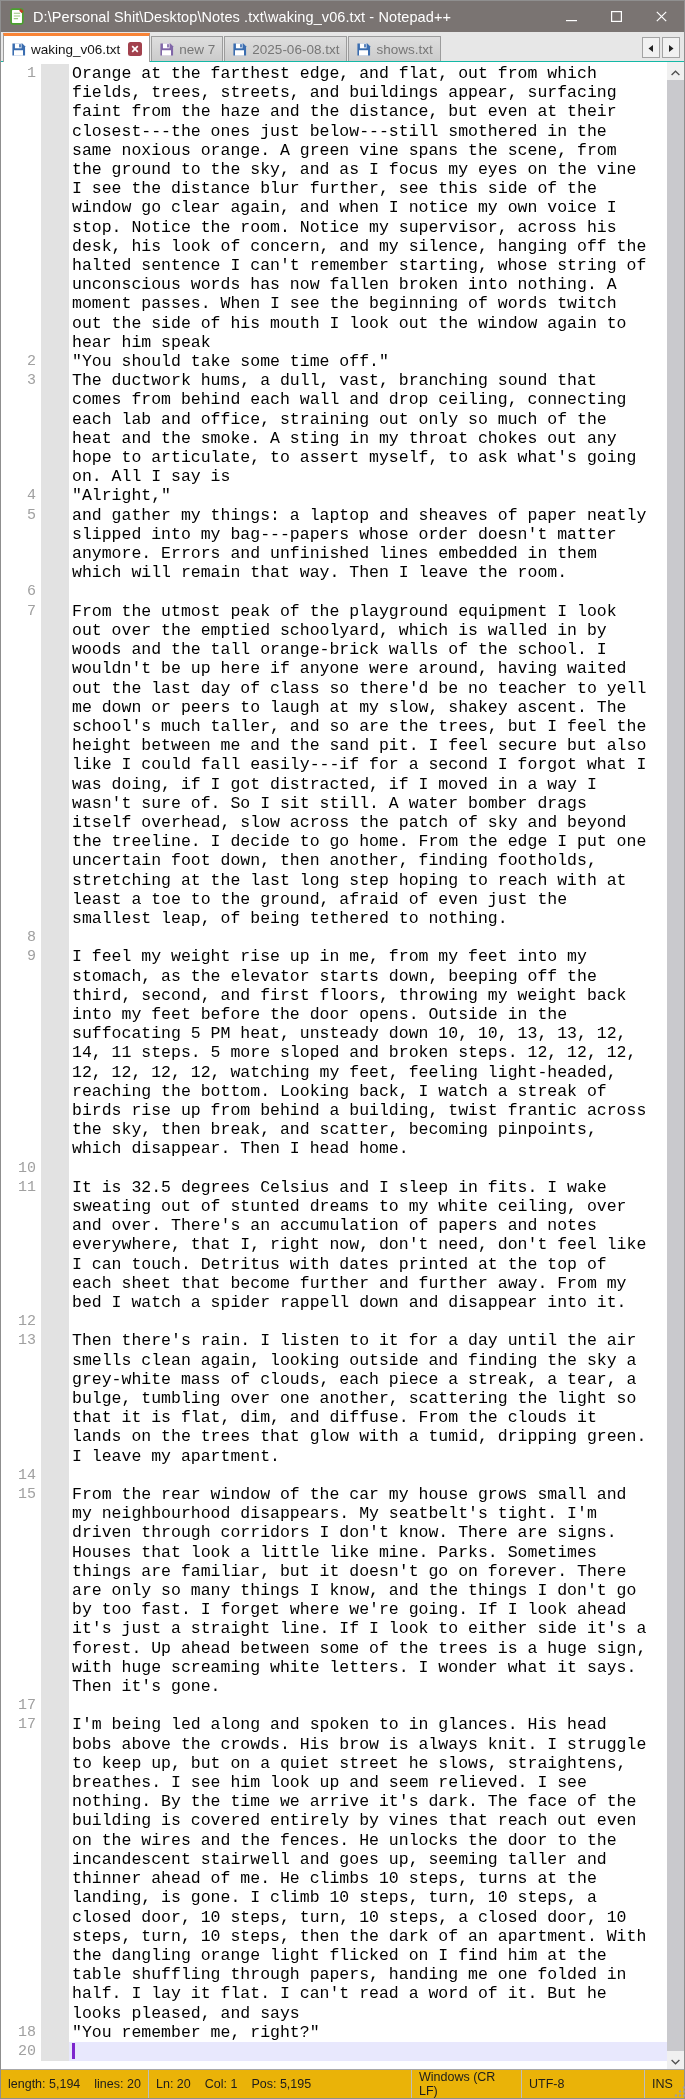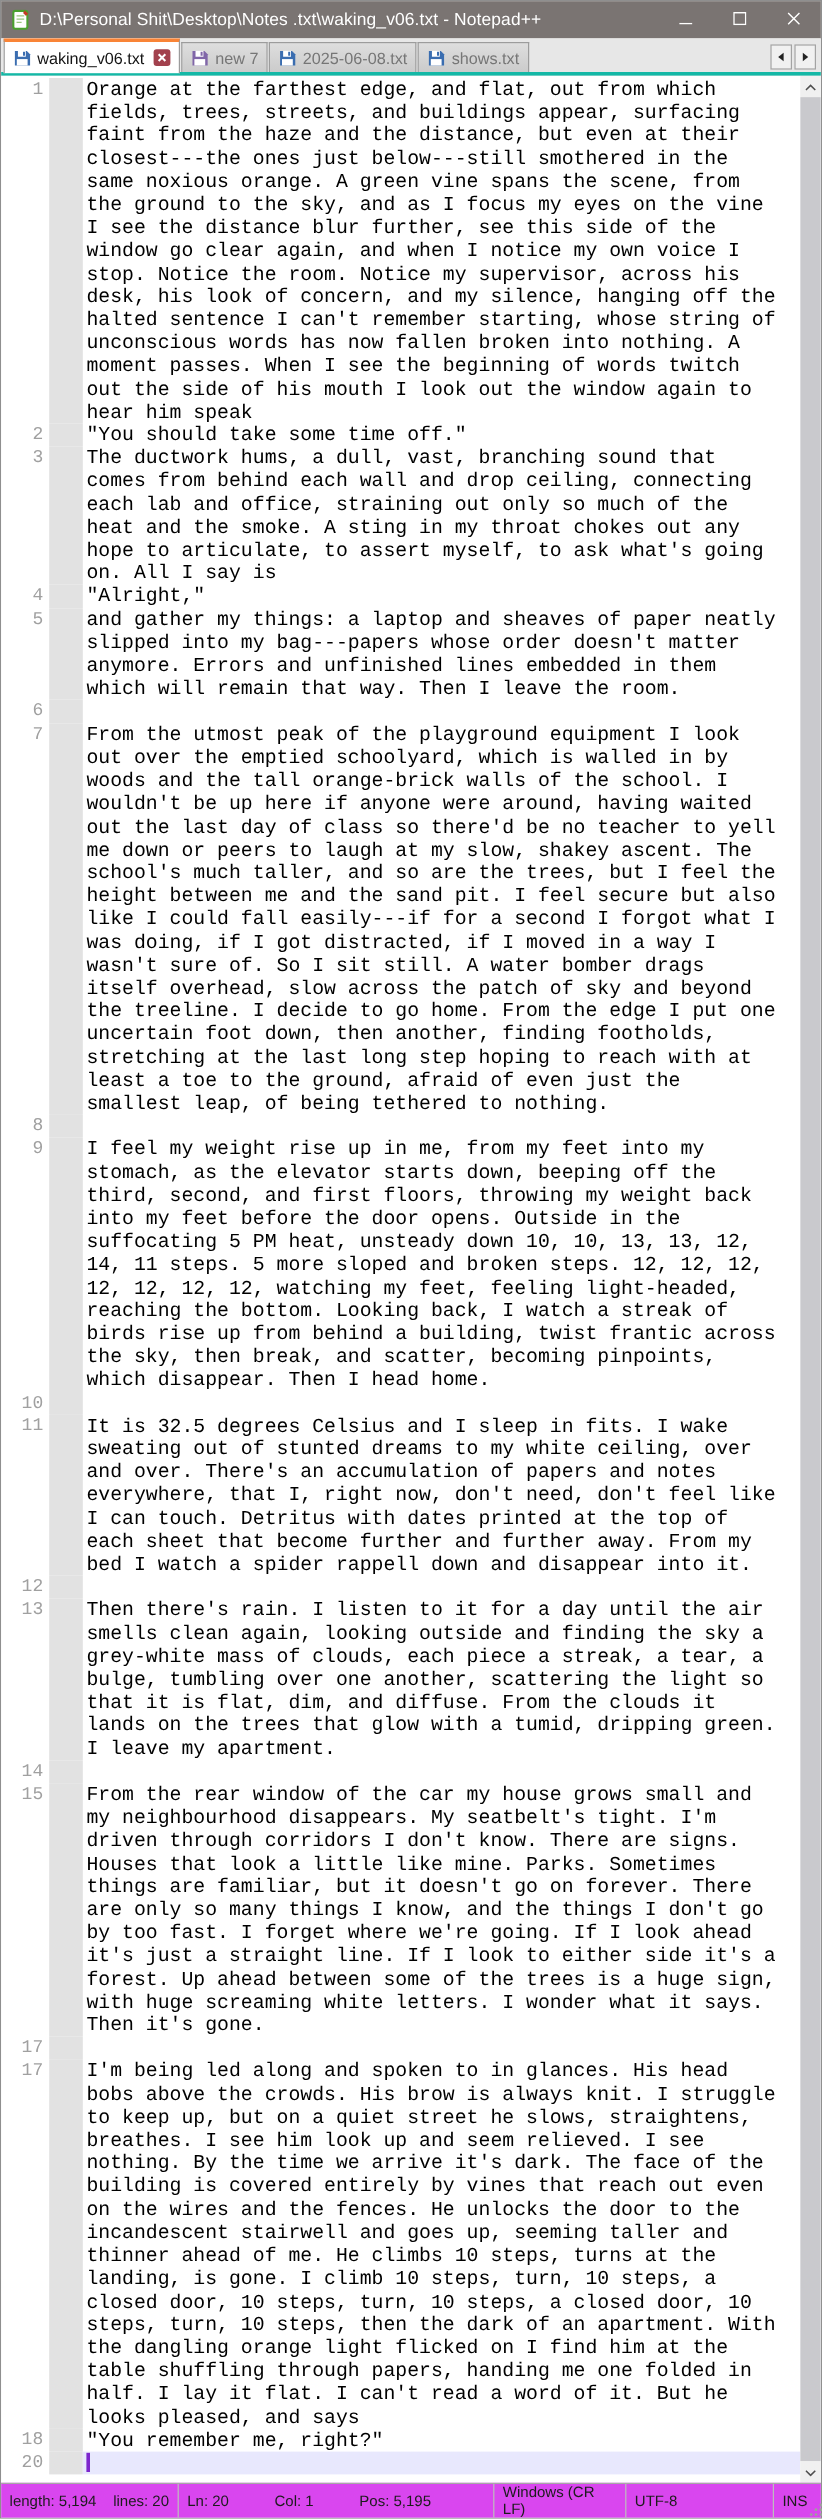--- a/index.html
+++ b/index.html
@@ -8,21 +8,21 @@
   .window { width:685px; height:2099px; display:flex; flex-direction:column; border:1px solid #8f8f8f; background:#fff; }
 
   
   .titlebar { flex:0 0 31px; background:#7a7472; display:flex; align-items:center; color:#fff; }
   .titlebar-icon { margin:0 7px 0 8px; display:flex; }
   .titlebar-title { flex:1; font-size:14.5px; white-space:nowrap; overflow:hidden; letter-spacing:.1px; }
   .tb-controls { display:flex; height:100%; }
   .tb-btn { width:45px; height:100%; display:flex; align-items:center; justify-content:center; }
 
   
-  .tabbar { flex:0 0 30px; background:#e7e7e7; border-bottom:3px solid #14b8a6; position:relative; display:flex; align-items:flex-end; }
+  .tabbar { flex:0 0 30px; background:#e7e7e7; border-bottom:1px solid #14b8a6; position:relative; display:flex; align-items:flex-end; }
   .tabs { display:flex; align-items:flex-end; padding-left:2px; }
   .tab { display:flex; align-items:center; gap:5px; padding:0 7px; height:25px; background:linear-gradient(180deg,#dedede,#cbcbcb); border:1px solid #9c9c9c; border-bottom:none; margin-right:1px; font-size:13.5px; color:#767676; white-space:nowrap; }
   .tab.active { height:29px; background:#fff; color:#141414; border-top:3px solid #f98436; margin-bottom:-1px; position:relative; z-index:2; }
   .tab-icon { display:flex; }
   .tab-close { width:14px; height:14px; border-radius:2.5px; background:#a2414d; display:flex; align-items:center; justify-content:center; margin-left:3px; }
   .tab-scroll { position:absolute; right:4px; top:5px; display:flex; }
   .tab-scroll-btn { width:18px; height:21px; background:#f1f1f1; border:1px solid #a3a3a3; display:flex; align-items:center; justify-content:center; margin-left:2px; }
 
   
   .editor-wrap { flex:1 1 auto; display:flex; background:#fff; overflow:hidden; }
@@ -33,25 +33,25 @@
   .line-text { flex:0 0 auto; width:calc(58ch + 3px); padding-left:3px; white-space:pre-wrap; word-break:normal; }
   .line-row.current .line-text { flex:1 1 auto; width:auto; background:#e8e8fd; }
   .caret { display:inline-block; width:2.5px; height:16px; background:#7d26cd; vertical-align:-3px; }
 
   
   .scrollbar { flex:0 0 17px; display:flex; flex-direction:column; background:#f0f0f0; }
   .sb-btn { flex:0 0 17px; display:flex; align-items:center; justify-content:center; background:#f0f0f0; }
   .sb-thumb { flex:1 1 auto; background:#c9c9cd; }
 
   
-  .statusbar { flex:0 0 27px; background:#d946ef; border-top:1px solid #a8a8a8; display:flex; align-items:stretch; font-size:12.5px; color:#1c1c1c; }
+  .statusbar { flex:0 0 27px; background:#eab308; border-top:1px solid #a8a8a8; display:flex; align-items:stretch; font-size:12.5px; color:#1c1c1c; }
   .sb-sec { display:flex; align-items:center; padding:0 7px; height:100%; }
   .sb-sec.bordered { border-left:1px solid #bdbdbd; }
   .sec-doc { flex:0 0 147px; }
-  .sec-caret { flex:0 0 263px;gap:24px; }
+  .sec-caret { flex:0 0 263px; }
   .sec-eol { flex:0 0 110px; }
   .sec-enc { flex:0 0 123px; }
   .sec-mode { flex:1 1 auto; justify-content:space-between; padding-right:2px; }
   .sb-gap { margin-right:14px; }
   .grip { align-self:flex-end; display:flex; }
 </style>
 </head>
 <body>
 
 <div class="window">

